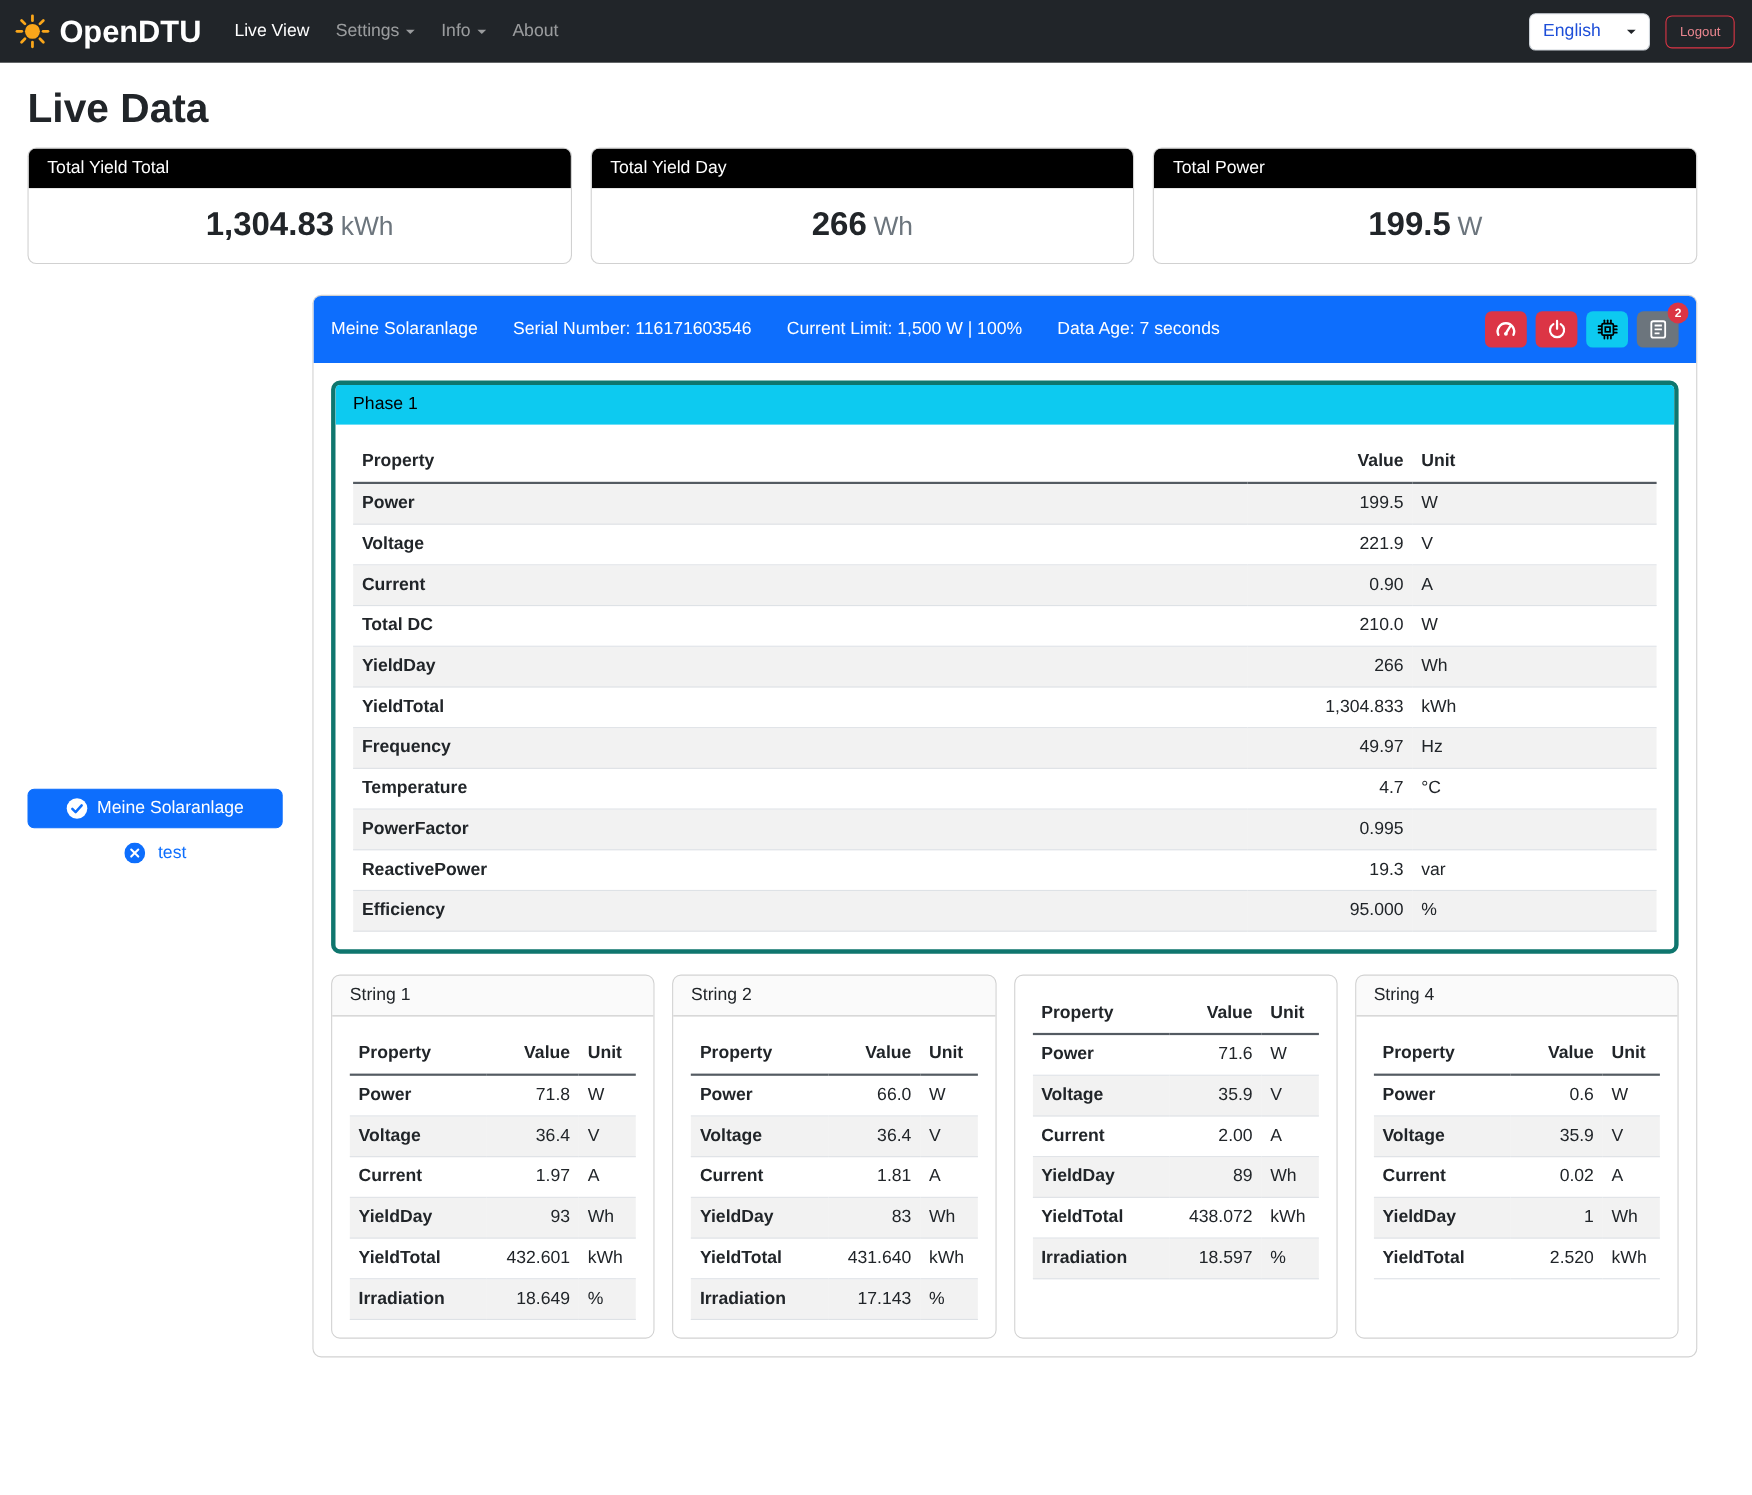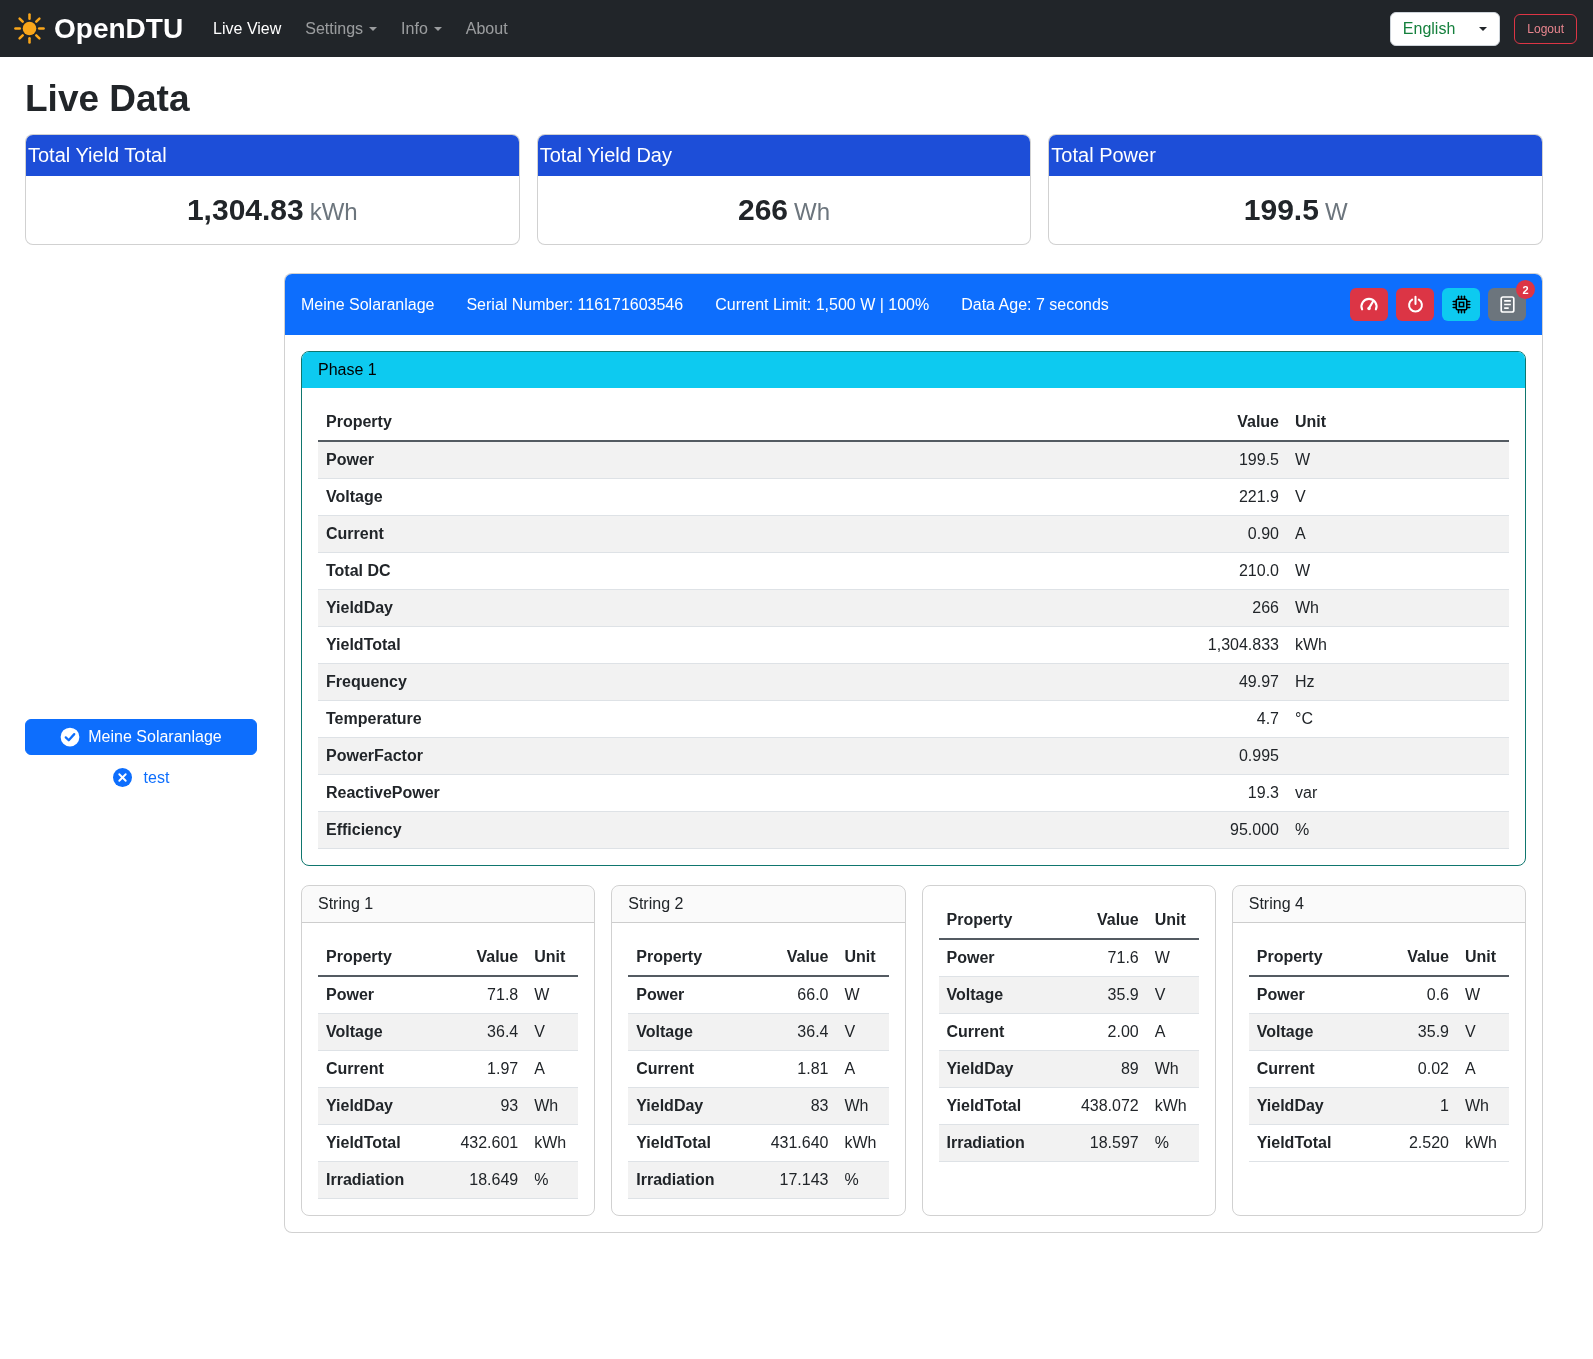--- a/index.html
+++ b/index.html
@@ -35,21 +35,21 @@
   .nav-link.active { color: #fff; }
   .caret {
     display: inline-block; width: 0; height: 0;
     border-top: 4px solid currentColor;
     border-left: 4px solid transparent;
     border-right: 4px solid transparent;
     margin-left: 6px;
   }
   .nav-right { display: flex; align-items: center; gap: 14px; }
   .lang-select {
-    background: #fff; color: #15803d;
+    background: #fff; color: #1d4ed8;
     border: 1px solid #ced4da; border-radius: 6px;
     padding: 7px 12px; display: flex; align-items: center; gap: 18px;
     cursor: pointer;
   }
   .logout-btn {
     background: transparent; color: #ea868f;
     border: 1px solid #dc3545; border-radius: 6px;
     padding: 7px 12px; font-size: 12px; cursor: pointer;
     font-family: inherit;
   }
@@ -58,22 +58,22 @@
   .container { padding: 0 50px 0 25px; }
   .page-title { font-size: 37px; font-weight: 600; margin: 21px 0 14px 0; }
 
   .cards-row { display: flex; gap: 17px; }
   .summary-card {
     flex: 1; background: #fff;
     border: 1px solid rgba(0,0,0,.18); border-radius: 8px;
     overflow: hidden;
   }
   .summary-card .card-header {
-    background: #1d4ed8; color: #fff;
-    padding: 9px 2px; font-size: 20px;
+    background: #000000; color: #fff;
+    padding: 9px 17px; font-size: 16px;
   }
   .summary-card .card-body {
     padding: 17px 16px; text-align: center;
   }
   .summary-value { font-size: 30px; font-weight: 700; color: #212529; }
   .summary-unit { font-size: 24px; font-weight: 500; color: #6c757d; margin-left: 6px; }
 
   .main-row { display: flex; gap: 27px; margin-top: 28px; padding-bottom: 29px; align-items: center; }
 
   
@@ -119,21 +119,21 @@
     min-width: 19px; height: 19px; border-radius: 10px;
     font-size: 11px; font-weight: 700;
     display: flex; align-items: center; justify-content: center;
     padding: 0 5px;
   }
 
   .panel-body { padding: 16px; }
 
   
   .phase-card {
-    border: 1px solid #0f766e; border-radius: 8px;
+    border: 4px solid #0f766e; border-radius: 8px;
     overflow: hidden; margin-bottom: 19px;
   }
   .phase-header { background: #0dcaf0; color: #000; padding: 9px 16px; }
   .phase-body { padding: 16px; }
 
   
   table { width: 100%; border-collapse: collapse; font-size: 16px; }
   th, td { text-align: left; padding: 9px 8px; vertical-align: middle; }
   thead th { font-weight: 700; border-bottom: 2px solid #545b62; }
   tbody tr { border-bottom: 1px solid #dee2e6; }

